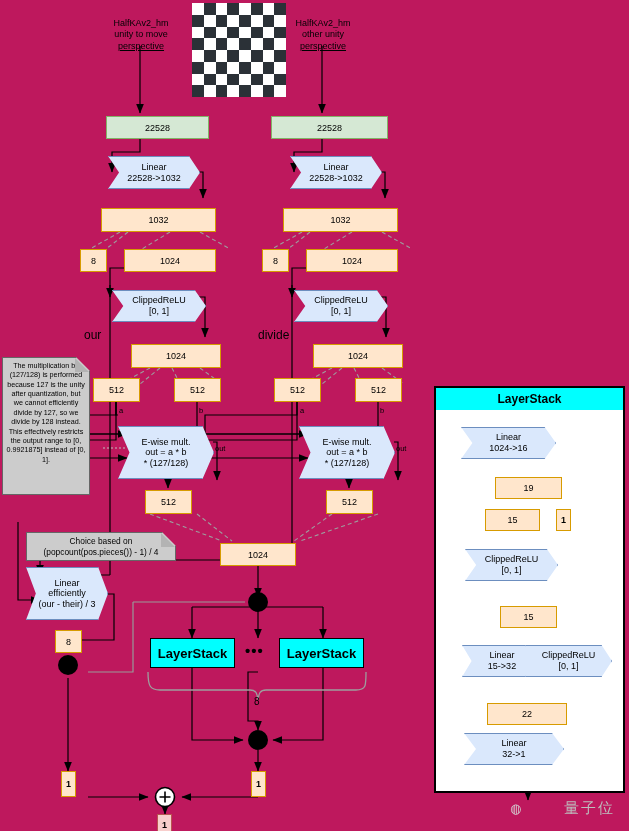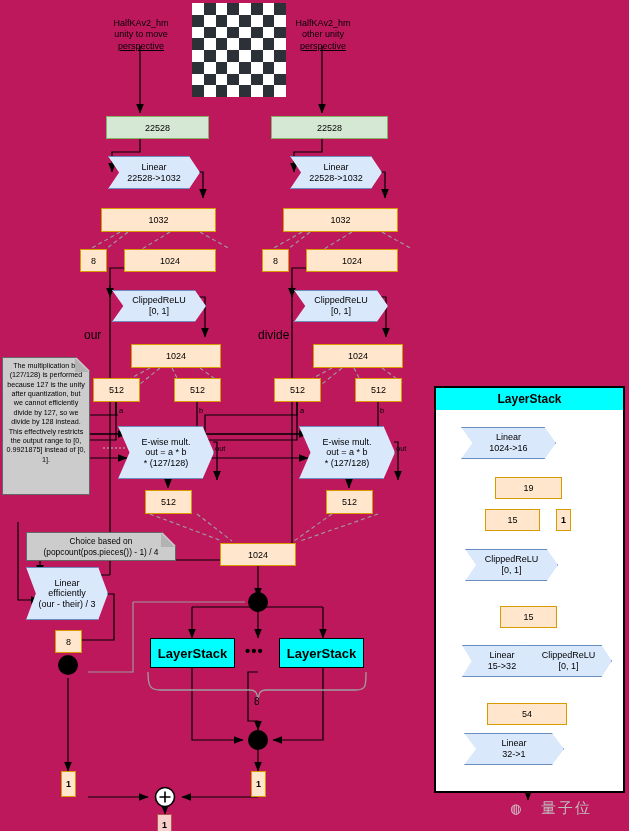--- a/index.html
+++ b/index.html
@@ -395,23 +395,23 @@
 
   <div class="chev" style="left:462px;top:645px;width:80px;height:32px;">
     <span>Linear</span>
     <span>15-&gt;32</span>
   </div>
   <div class="chev" style="left:525px;top:645px;width:87px;height:32px;">
     <span>ClippedReLU</span>
     <span>[0, 1]</span>
   </div>
 
-  <div class="nbox" style="left:487px;top:703px;width:80px;height:22px;">54</div>
+  <div class="nbox" style="left:487px;top:703px;width:80px;height:22px;">22</div>
 
   <div class="chev" style="left:464px;top:733px;width:100px;height:32px;">
     <span>Linear</span>
     <span>32-&gt;1</span>
   </div>
 
   <div class="wmicon" style="left:510px;top:801px;">◍</div>
-  <div class="wm" style="left:541px;top:799px;">量子位</div>
+  <div class="wm" style="left:564px;top:799px;">量子位</div>
 
 </div>
 
 </body></html>

